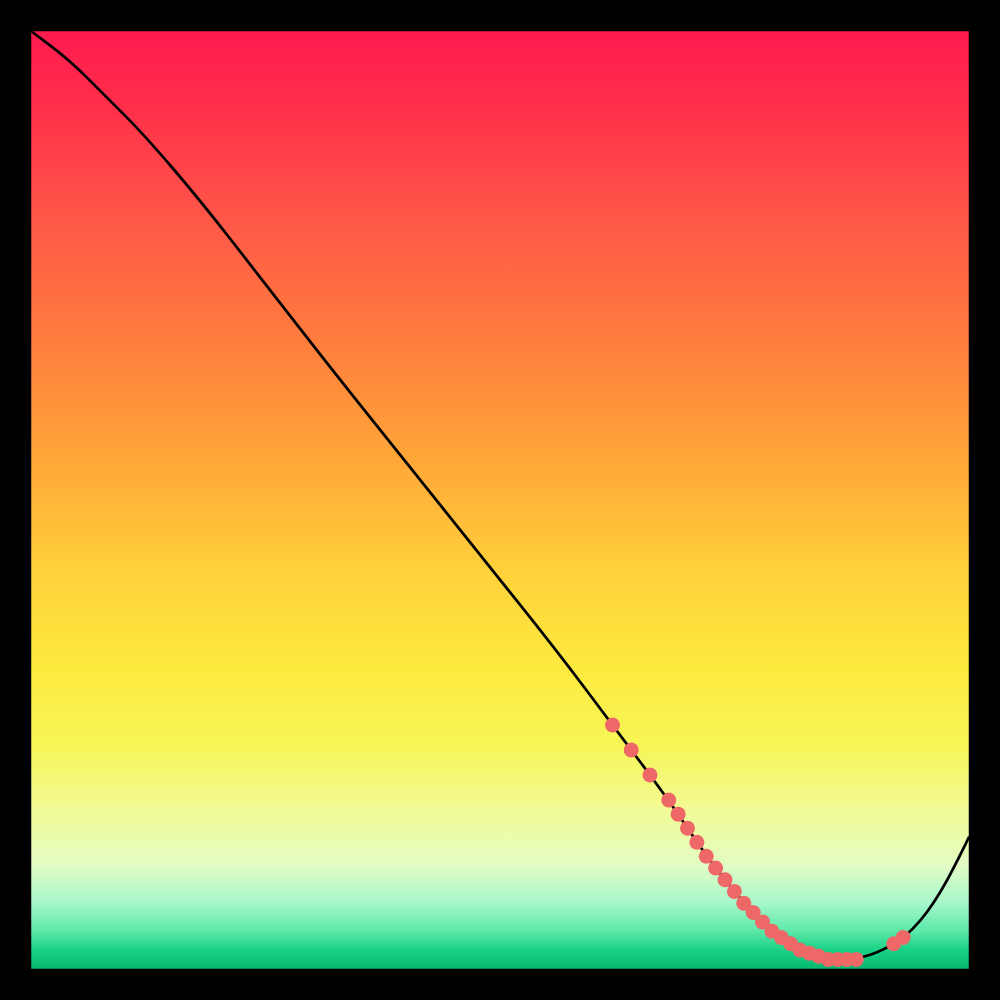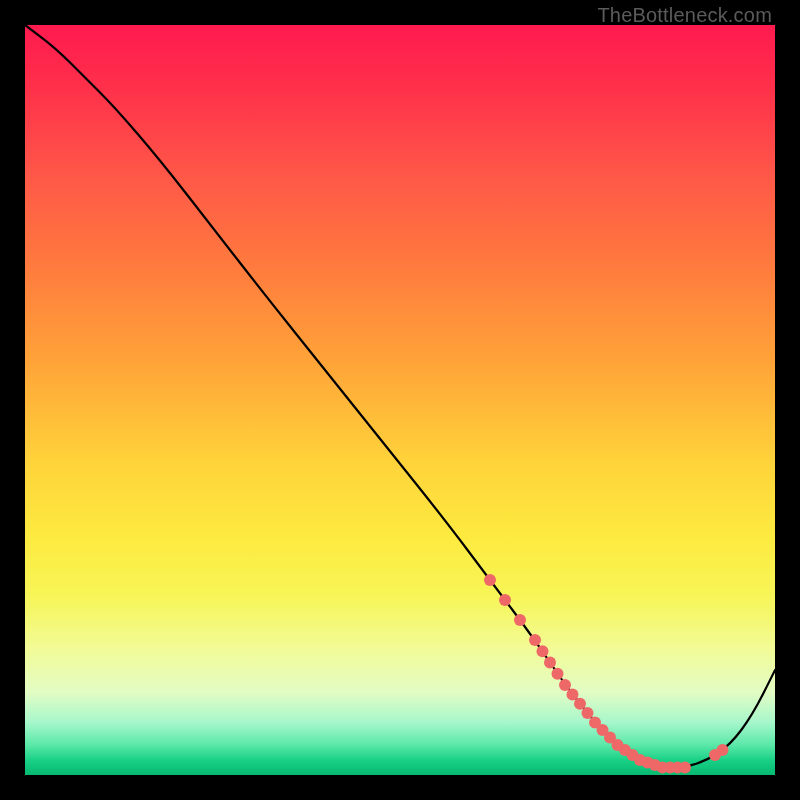--- a/index.html
+++ b/index.html
@@ -102,14 +102,13 @@
           <circle cx="630.0" cy="740.0" r="6" class="marker"></circle>
           <circle cx="637.5" cy="742.5" r="6" class="marker"></circle>
           <circle cx="645.0" cy="742.5" r="6" class="marker"></circle>
           <circle cx="652.5" cy="742.5" r="6" class="marker"></circle>
           <circle cx="660.0" cy="742.5" r="6" class="marker"></circle>
           <circle cx="690.0" cy="730.0" r="6" class="marker"></circle>
           <circle cx="697.5" cy="725.0" r="6" class="marker"></circle>
         </g>
     </svg>
   </div>
-  <div class="watermark">TheBottleneck.com</div>
 </div>
 
 </body></html>

